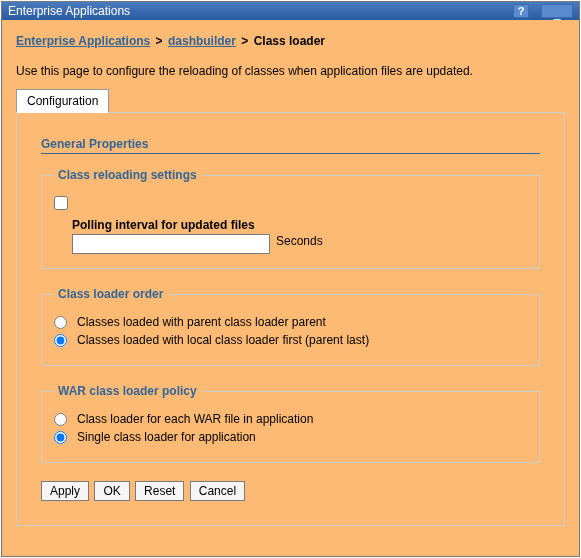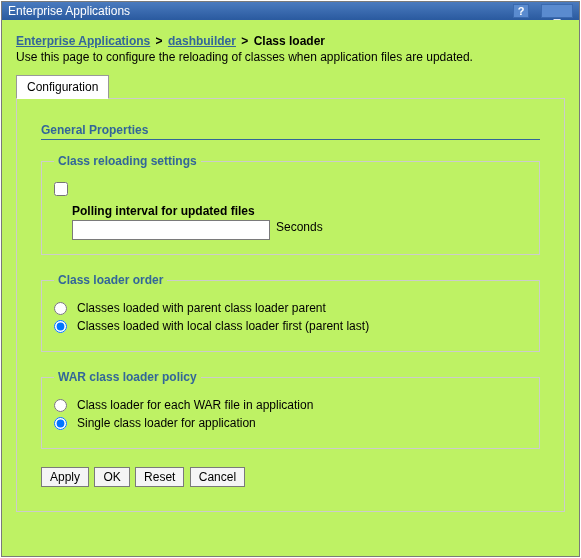--- a/index.html
+++ b/index.html
@@ -10,21 +10,21 @@
       color: #000;
       background: #fff;
       width: 581px;
       height: 558px;
     }
     .outer {
       border: 1px solid #7a7a7a;
       width: 579px;
       height: 556px;
       margin: 1px;
-      background: #bef264;
+      background: #fdba74;
     }
     .titlebar {
       background: #3366aa;
       background: linear-gradient(#4a7bbf, #2a5a9f);
       color: #fff;
       font-size: 12px;
       padding: 2px 6px;
       display: flex;
       align-items: center;
       height: 18px;
@@ -62,21 +62,21 @@
     }
     .breadcrumb {
       font-size: 12px;
       margin: 6px 0 2px 0;
     }
     .breadcrumb a { color: #336699; text-decoration: underline; font-weight: bold; }
     .breadcrumb .sep { color: #000; font-weight: bold; margin: 0 2px; }
     .breadcrumb .current { font-weight: bold; color: #000; }
     .desc {
       font-size: 12px;
-      margin: 2px 0 10px 0;
+      margin: 16px 0 10px 0;
       color: #000;
     }
     .tab-wrap {
       position: relative;
       margin-top: 4px;
     }
     .tab {
       display: inline-block;
       border: 1px solid #999;
       border-bottom: 1px solid #fff;

